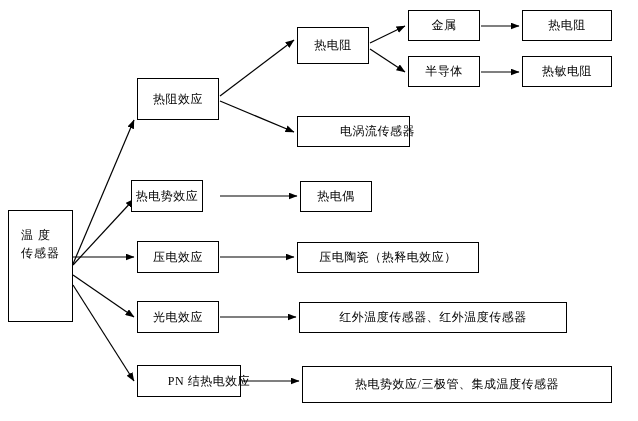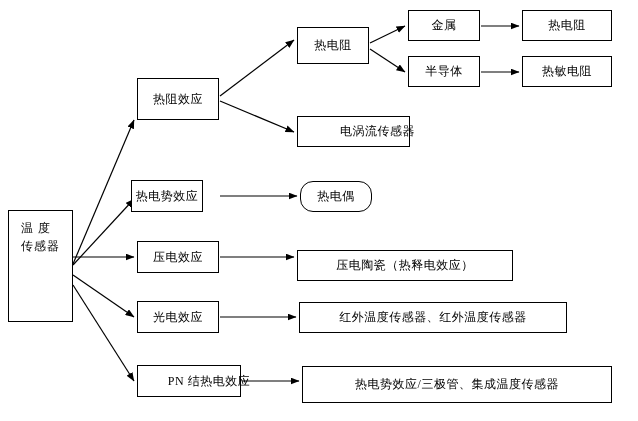--- a/index.html
+++ b/index.html
@@ -35,21 +35,21 @@
     text-align: left;
     color: #000000;
     font-size: 12px;
     line-height: 1.35;
     letter-spacing: 0.5px;
     white-space: nowrap;
     z-index: 2;
   }
   .node.tall-root {
     align-items: flex-start;
-    padding-top: 8px;
+    padding-top: 15px;
     white-space: normal;
     line-height: 1.5;
     letter-spacing: 1px;
   }
 </style>
 </head>
 <body>
 
 <div id="diagram-root">
 
@@ -105,24 +105,24 @@
   <div class="node" style="left:137px; top:365px; width:104px; height:32px;padding-left:40px;">
     <span>PN 结热电效应</span>
   </div>
 
   <div class="node" style="left:297px; top:27px; width:72px; height:37px;">
     <span>热电阻</span>
   </div>
   <div class="node" style="left:297px; top:116px; width:113px; height:31px;padding-left:48px;">
     <span>电涡流传感器</span>
   </div>
-  <div class="node" style="left:300px; top:181px; width:72px; height:31px;border-radius:13px;">
+  <div class="node" style="left:300px; top:181px; width:72px; height:31px;">
     <span>热电偶</span>
   </div>
-  <div class="node" style="left:297px; top:242px; width:216px; height:31px;margin-top:8px;">
+  <div class="node" style="left:297px; top:242px; width:182px; height:31px;">
     <span>压电陶瓷（热释电效应）</span>
   </div>
   <div class="node" style="left:299px; top:302px; width:268px; height:31px;">
     <span>红外温度传感器、红外温度传感器</span>
   </div>
   <div class="node" style="left:302px; top:366px; width:310px; height:37px;">
     <span>热电势效应/三极管、集成温度传感器</span>
   </div>
 
   <div class="node" style="left:408px; top:10px; width:72px; height:31px;">

